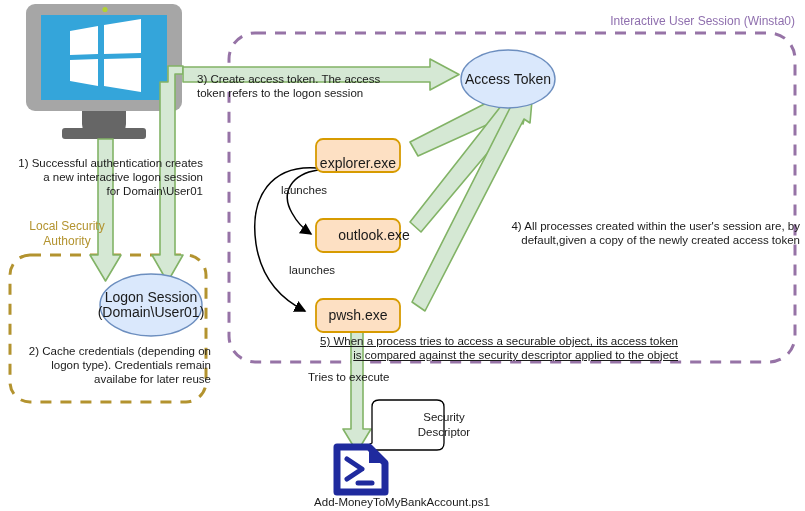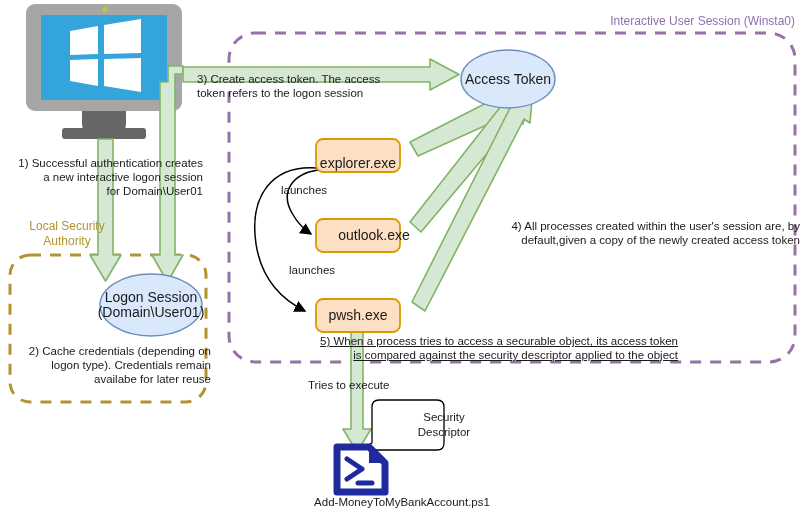--- a/index.html
+++ b/index.html
@@ -130,15 +130,15 @@
   <div class="txt note" style="left:470px;top:219px;width:330px;">4) All processes created within the user's session are, by
 default,given a copy of the newly created access token</div>
 
   <div class="txt note" style="left:278px;top:334px;width:400px;text-decoration:underline;">5) When a process tries to access a securable object, its access token
 is compared against the security descriptor applied to the object</div>
 
   <div class="txt lbl" style="left:281px;top:183px;">launches</div>
 
   <div class="txt lbl" style="left:289px;top:263px;">launches</div>
 
-  <div class="txt lbl" style="left:308px;top:378px;">Tries to execute</div>
+  <div class="txt lbl" style="left:308px;top:370px;">Tries to execute</div>
 
 </div>
 
 </body></html>

